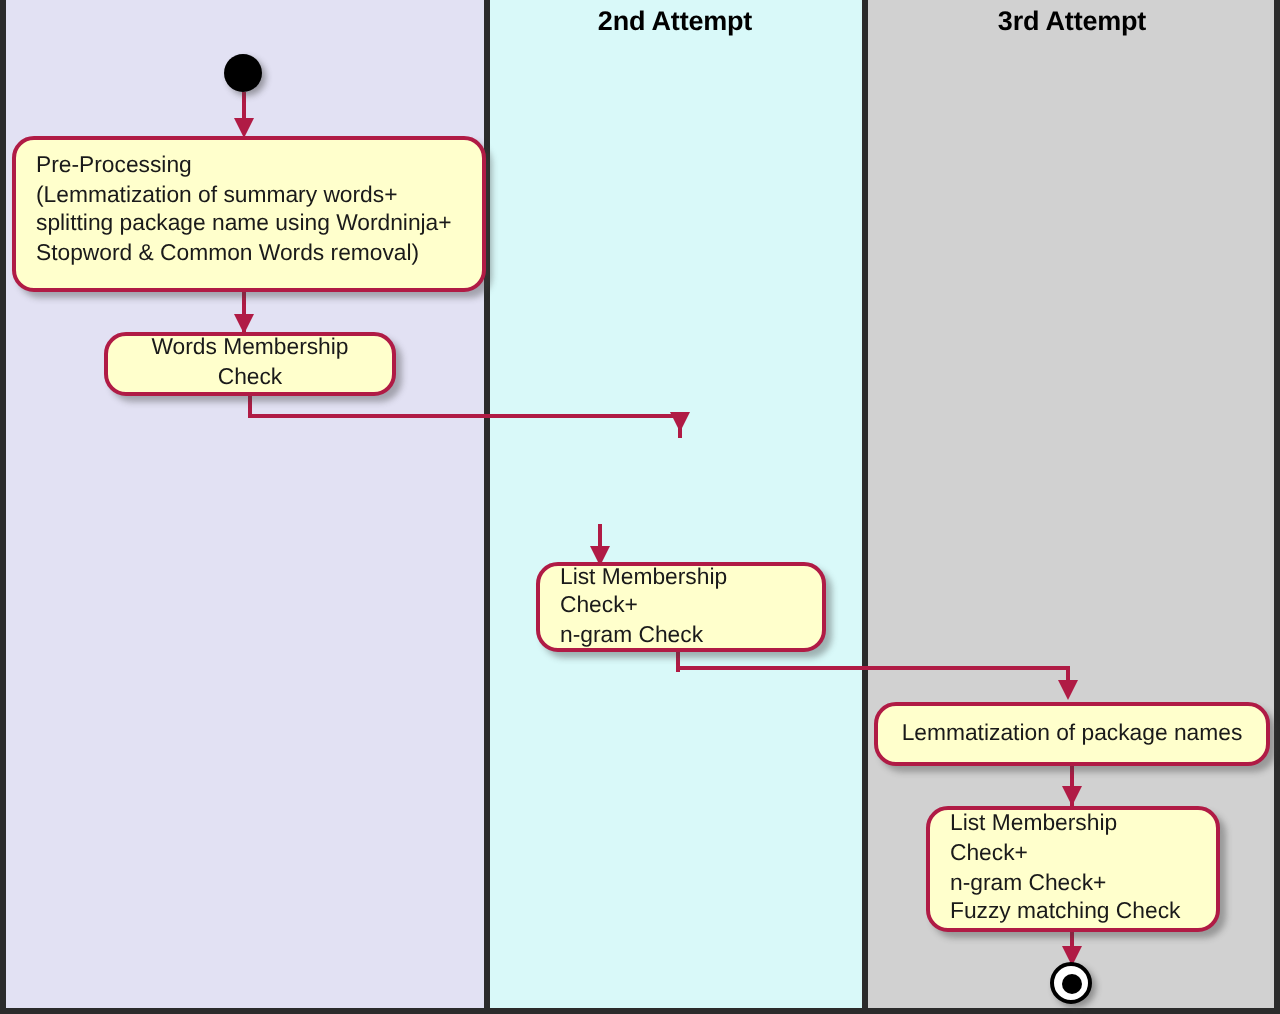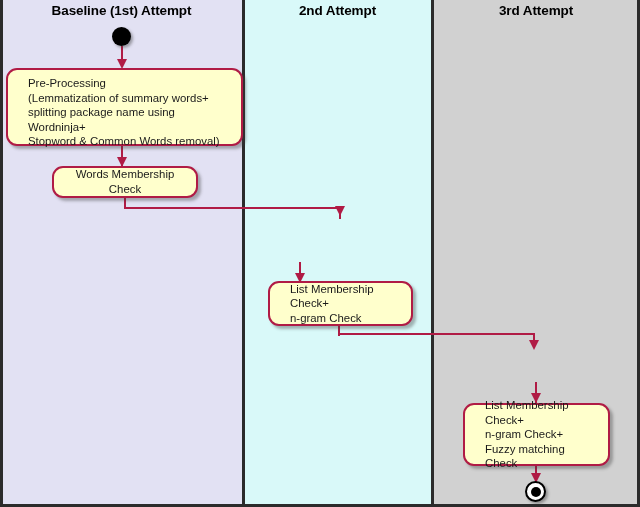--- a/index.html
+++ b/index.html
@@ -67,21 +67,21 @@
   
   .node {
     position: absolute;
     box-sizing: border-box;
     background: #ffffcc;
     border: 2px solid #b01b45;
     border-radius: 11px;
     color: #1a1a1a;
     font-size: 11.4px;
     line-height: 14.6px;
-    padding: 6px 9px 6px 20px;
+    padding: 6px 9px 6px 10px;
     box-shadow: 3px 3px 3px rgba(60,60,60,0.38);
     white-space: pre-line;
   }
   .node.center {
     display: flex;
     align-items: center;
     justify-content: center;
     text-align: center;
     padding: 4px 10px;
   }
@@ -154,21 +154,20 @@
   </div>
 
   <div class="lane" style="left:243px; width:189px;">
     <div class="lane-fill" style="background:#d9f9f9;"></div>
   </div>
 
   <div class="lane" style="left:432px; width:208px;">
     <div class="lane-fill" style="background:#d1d1d1;"></div>
   </div>
 
-  <div class="lane-title" style="left:0px; width:243px;">Baseline (1st) Attempt</div>
   <div class="lane-title" style="left:243px; width:189px;">2nd Attempt</div>
   <div class="lane-title" style="left:432px; width:208px;">3rd Attempt</div>
 
   <div class="frame-left"></div>
   <div class="frame-right"></div>
   <div class="frame-bottom"></div>
   <div class="lane-divider" style="left:242px;"></div>
   <div class="lane-divider" style="left:431px;"></div>
 
   <div class="edge-v" style="left:121px; top:46px; height:18px;"></div>
@@ -202,20 +201,21 @@
 (Lemmatization of summary words+
 splitting package name using Wordninja+
 Stopword &amp; Common Words removal)</div>
 
   <div class="node center" style="left:52px; top:166px; width:146px; height:32px;">Words Membership Check</div>
 
 
   <div class="node vcenter" style="left:268px; top:281px; width:145px; height:45px;">List Membership Check+
 n-gram Check</div>
 
+  <div class="node center" style="left:437px; top:351px; width:198px; height:32px;">Lemmatization of package names</div>
 
   <div class="node vcenter" style="left:463px; top:403px; width:147px; height:63px;">List Membership Check+
 n-gram Check+
 Fuzzy matching Check</div>
 
   <div class="end-node" style="left:525px; top:481px;"></div>
 
 </div>
 
 </body></html>

